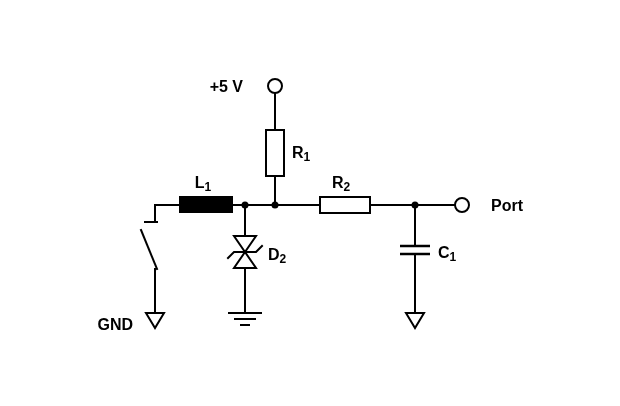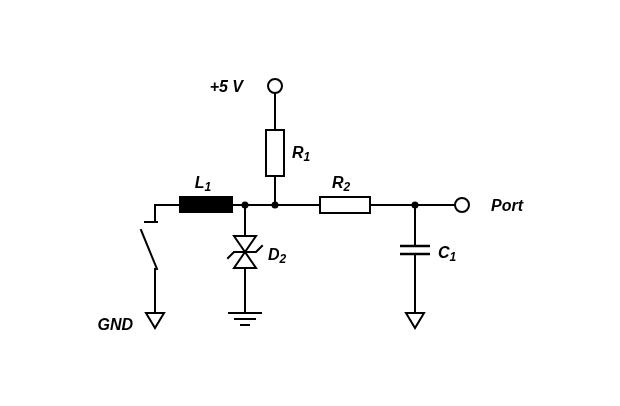--- a/index.html
+++ b/index.html
@@ -5,21 +5,20 @@
   html, body {
     margin: 0;
     padding: 0;
     background: #ffffff;
   }
   .canvas-wrap {
     width: 512px;
     height: 406px;
     background: var(--bg, #ffffff);
     position: relative;
-    font-style: italic;
   }
   svg {
     display: block;
   }
   .wire {
     stroke: var(--line, #000000);
     stroke-width: 2;
     fill: none;
     stroke-linecap: square;
   }

